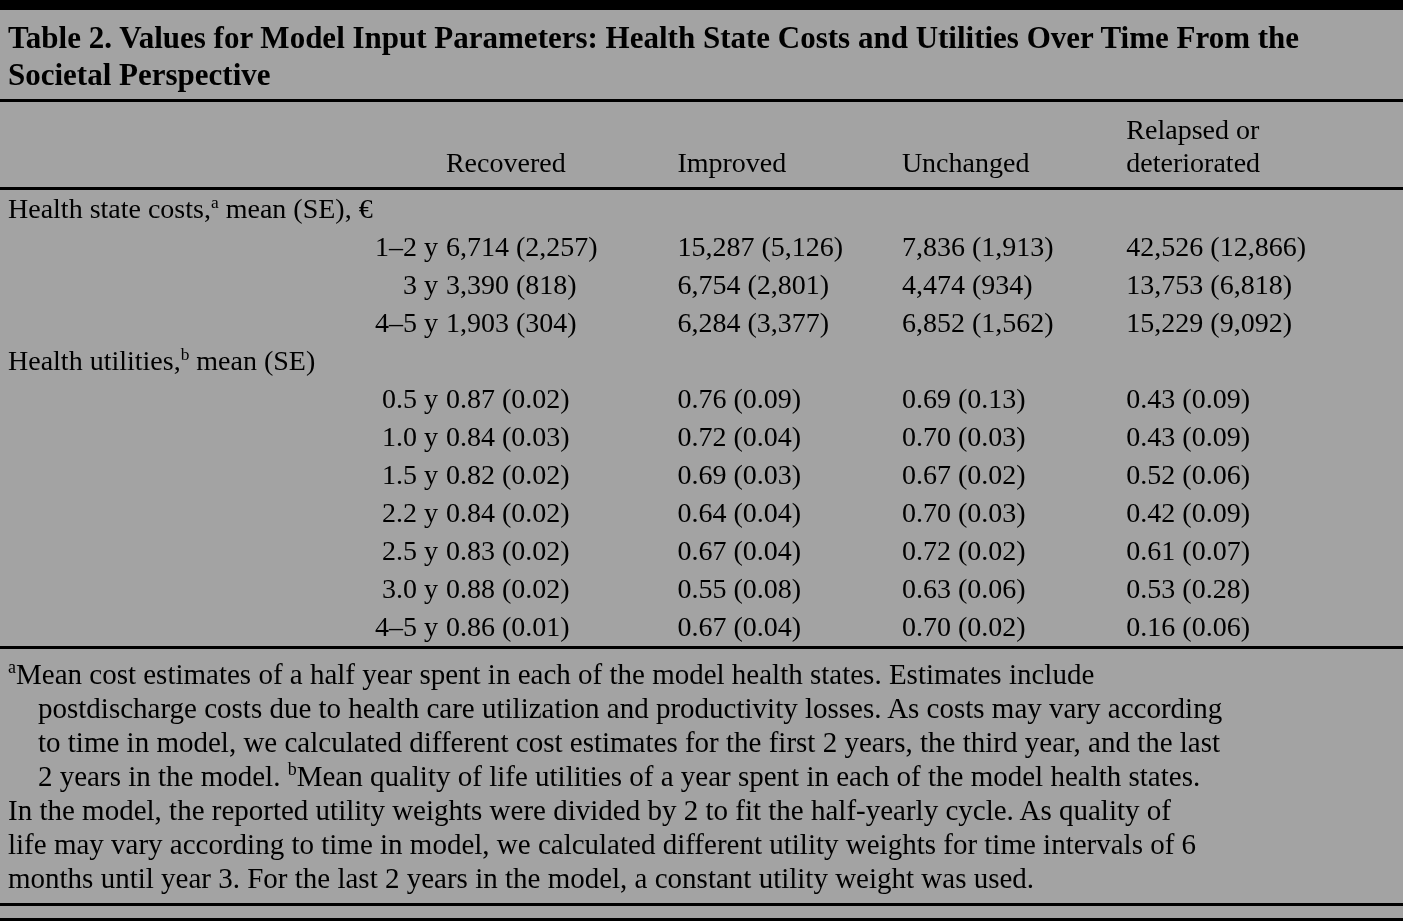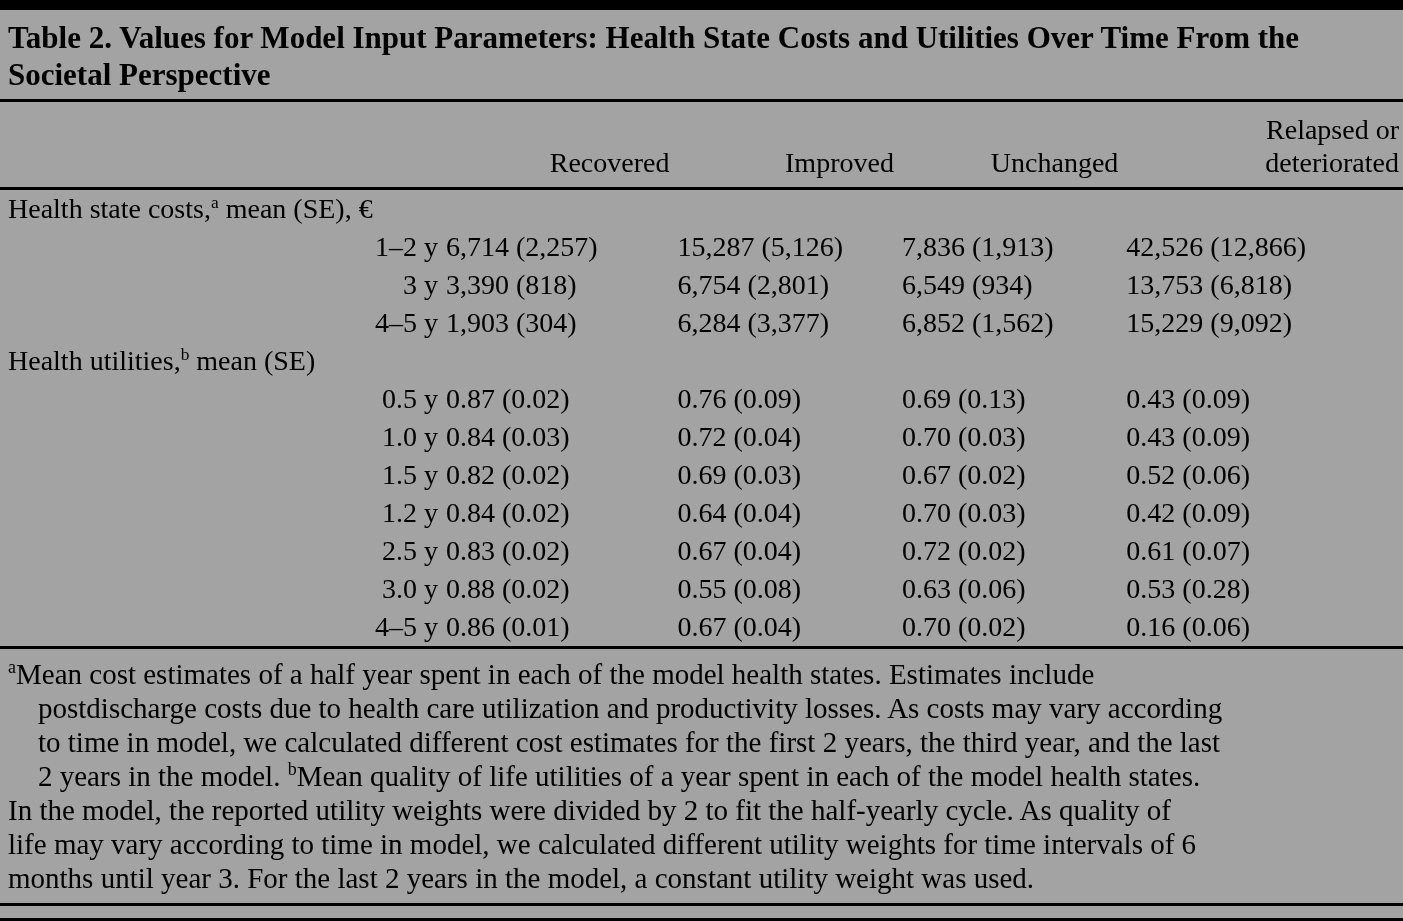--- a/index.html
+++ b/index.html
@@ -37,21 +37,21 @@
   }
   table.data {
     width: 100%;
     border-collapse: collapse;
     table-layout: fixed;
     border-bottom: 3px solid #000;
   }
   thead th {
     font-weight: normal;
     font-size: 28px;
-    text-align: right;
+    text-align: left;
     vertical-align: bottom;
     line-height: 1.15;
     padding: 12px 4px 8px 4px;
     border-bottom: 3px solid #000;
   }
   tbody td {
     font-size: 28px;
     line-height: 38px;
     padding: 0 4px;
     white-space: nowrap;
@@ -130,21 +130,21 @@
           <td class="row-label">1–2 y</td>
           <td class="value-cell">6,714 (2,257)</td>
           <td class="value-cell">15,287 (5,126)</td>
           <td class="value-cell">7,836 (1,913)</td>
           <td class="value-cell">42,526 (12,866)</td>
         </tr>
         <tr>
           <td class="row-label">3 y</td>
           <td class="value-cell">3,390 (818)</td>
           <td class="value-cell">6,754 (2,801)</td>
-          <td class="value-cell">6,549 (934)</td>
+          <td class="value-cell">4,474 (934)</td>
           <td class="value-cell">13,753 (6,818)</td>
         </tr>
         <tr>
           <td class="row-label">4–5 y</td>
           <td class="value-cell">1,903 (304)</td>
           <td class="value-cell">6,284 (3,377)</td>
           <td class="value-cell">6,852 (1,562)</td>
           <td class="value-cell">15,229 (9,092)</td>
         </tr>
         <tr>
@@ -165,21 +165,21 @@
           <td class="value-cell">0.43 (0.09)</td>
         </tr>
         <tr>
           <td class="row-label">1.5 y</td>
           <td class="value-cell">0.82 (0.02)</td>
           <td class="value-cell">0.69 (0.03)</td>
           <td class="value-cell">0.67 (0.02)</td>
           <td class="value-cell">0.52 (0.06)</td>
         </tr>
         <tr>
-          <td class="row-label">1.2 y</td>
+          <td class="row-label">2.2 y</td>
           <td class="value-cell">0.84 (0.02)</td>
           <td class="value-cell">0.64 (0.04)</td>
           <td class="value-cell">0.70 (0.03)</td>
           <td class="value-cell">0.42 (0.09)</td>
         </tr>
         <tr>
           <td class="row-label">2.5 y</td>
           <td class="value-cell">0.83 (0.02)</td>
           <td class="value-cell">0.67 (0.04)</td>
           <td class="value-cell">0.72 (0.02)</td>

